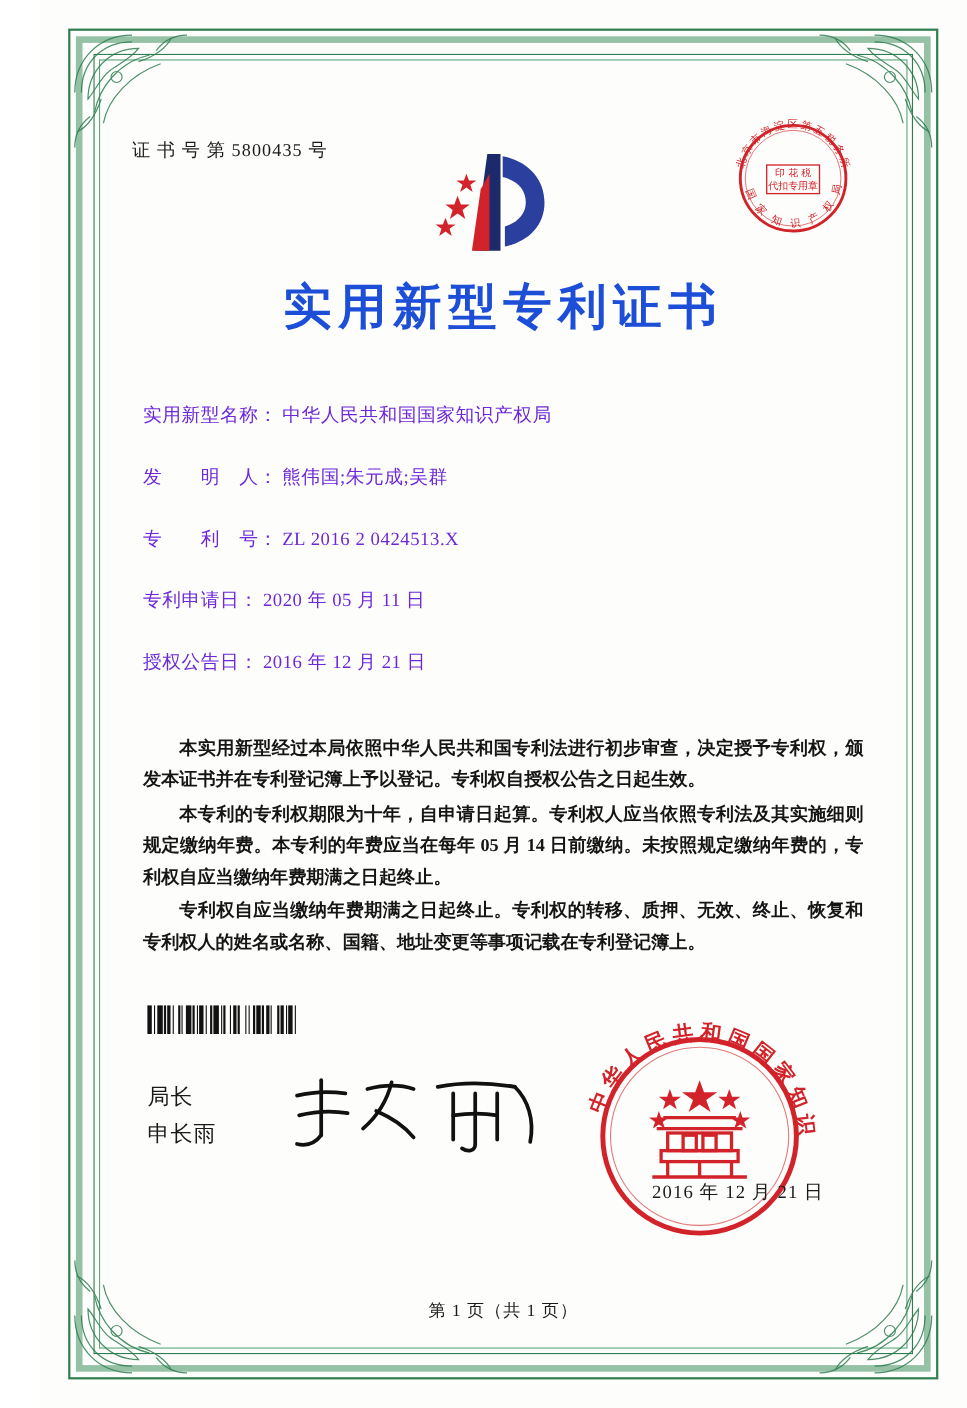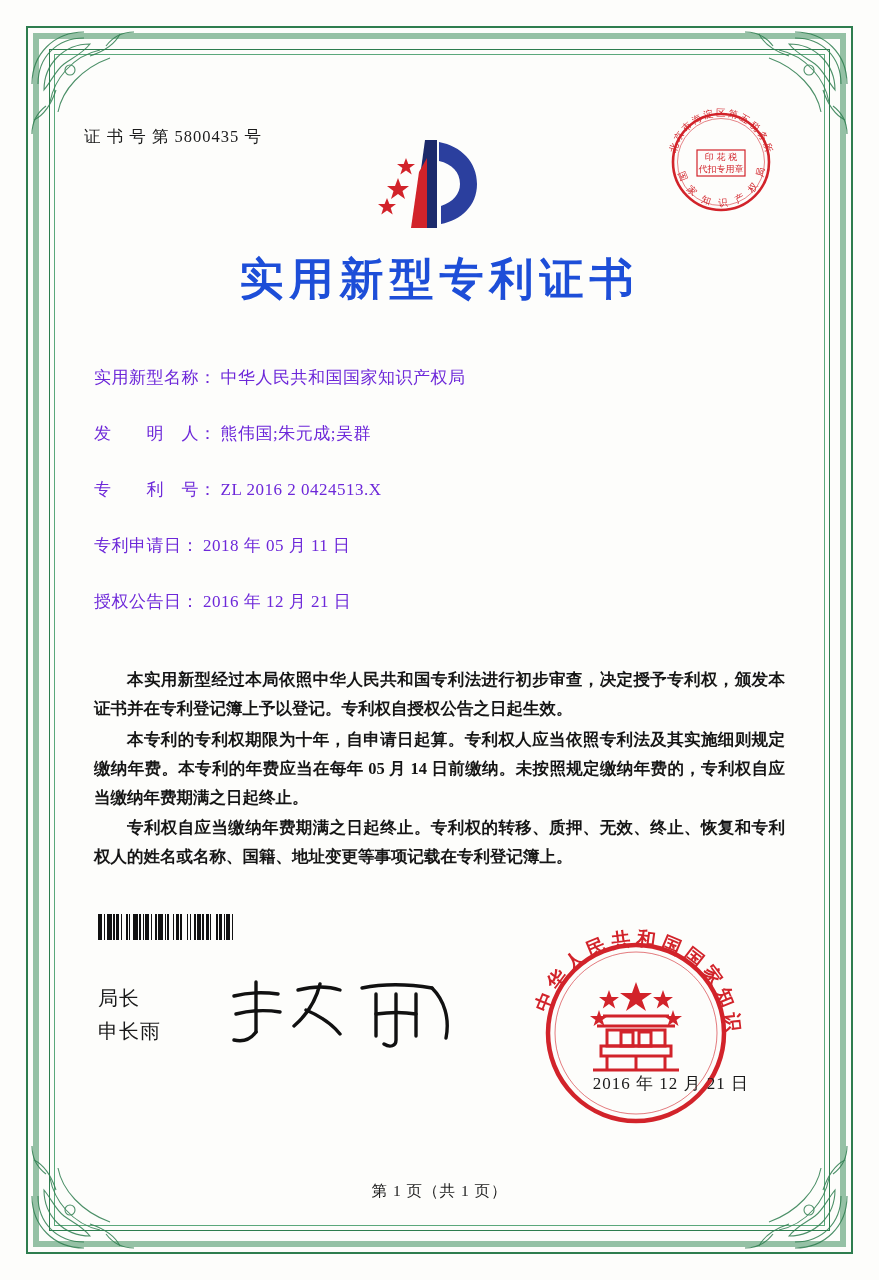--- a/index.html
+++ b/index.html
@@ -14,20 +14,21 @@
     color: #1a1a1a;
     position: relative;
     overflow: hidden;
   }
 
   
   .page {
     position: absolute;
     inset: 0;
     background: #fdfdfb;
+    margin-left: 36px;
   }
 
   
   .frame-outer {
     position: absolute;
     left: 26px;
     top: 26px;
     right: 26px;
     bottom: 26px;
     border: 2px solid #2e7d4f;
@@ -354,21 +355,21 @@
       <div class="field-row">
         <span class="field-label">发　　明　人：</span>
         <span class="field-value">熊伟国;朱元成;吴群</span>
       </div>
       <div class="field-row">
         <span class="field-label">专　　利　号：</span>
         <span class="field-value">ZL 2016 2 0424513.X</span>
       </div>
       <div class="field-row">
         <span class="field-label">专利申请日：</span>
-        <span class="field-value">2018 年 05 月 11 日</span>
+        <span class="field-value">2020 年 05 月 11 日</span>
       </div>
       <div class="field-row">
         <span class="field-label">授权公告日：</span>
         <span class="field-value">2016 年 12 月 21 日</span>
       </div>
     </div>
 
     <div class="body-text">
       <p>本实用新型经过本局依照中华人民共和国专利法进行初步审查，决定授予专利权，颁发本证书并在专利登记簿上予以登记。专利权自授权公告之日起生效。</p>
       <p>本专利的专利权期限为十年，自申请日起算。专利权人应当依照专利法及其实施细则规定缴纳年费。本专利的年费应当在每年 05 月 14 日前缴纳。未按照规定缴纳年费的，专利权自应当缴纳年费期满之日起终止。</p>

